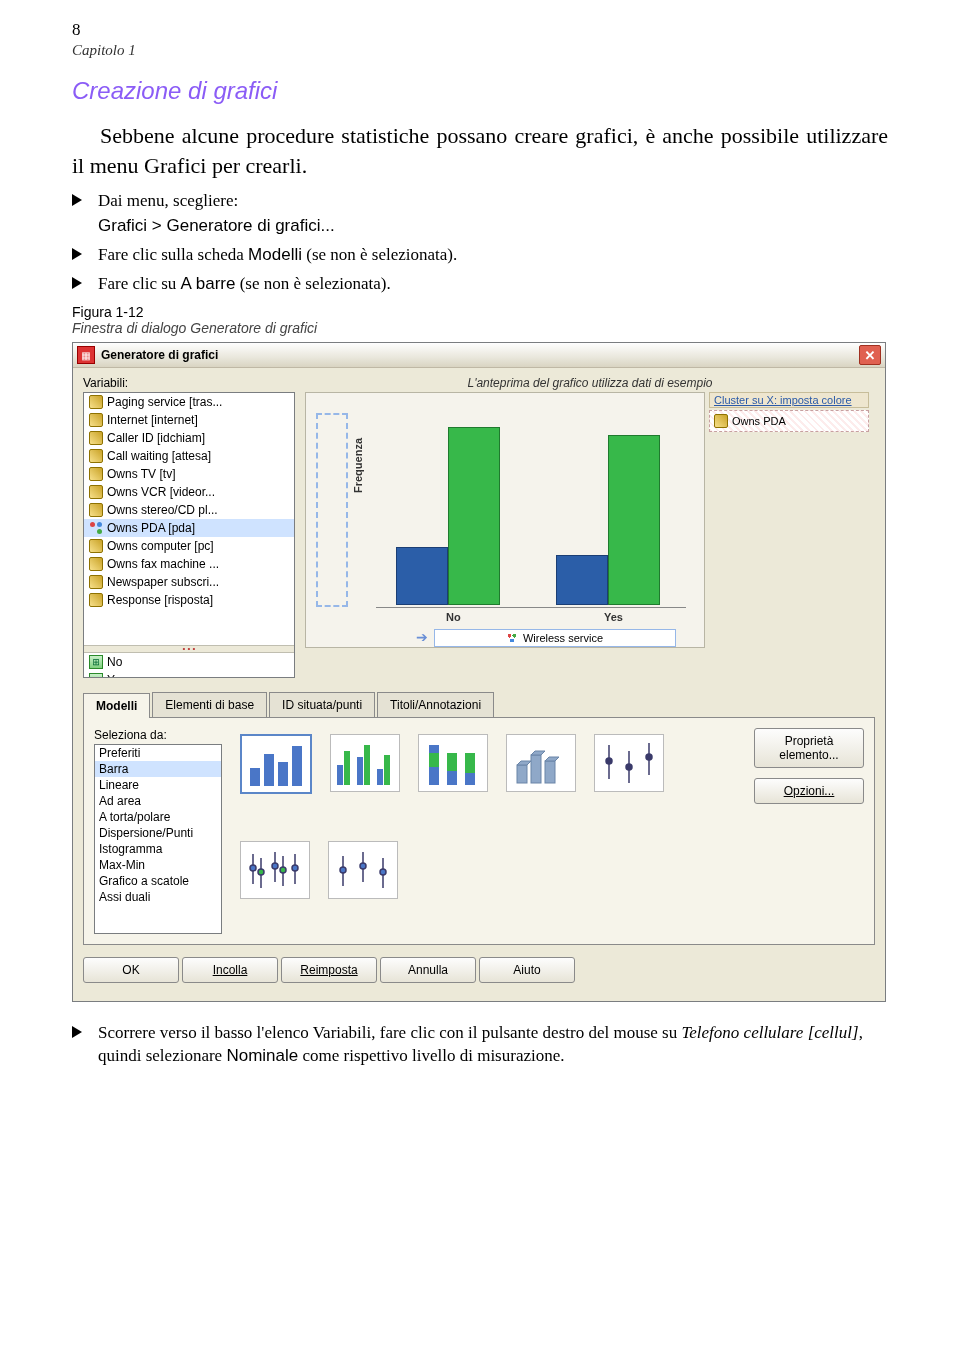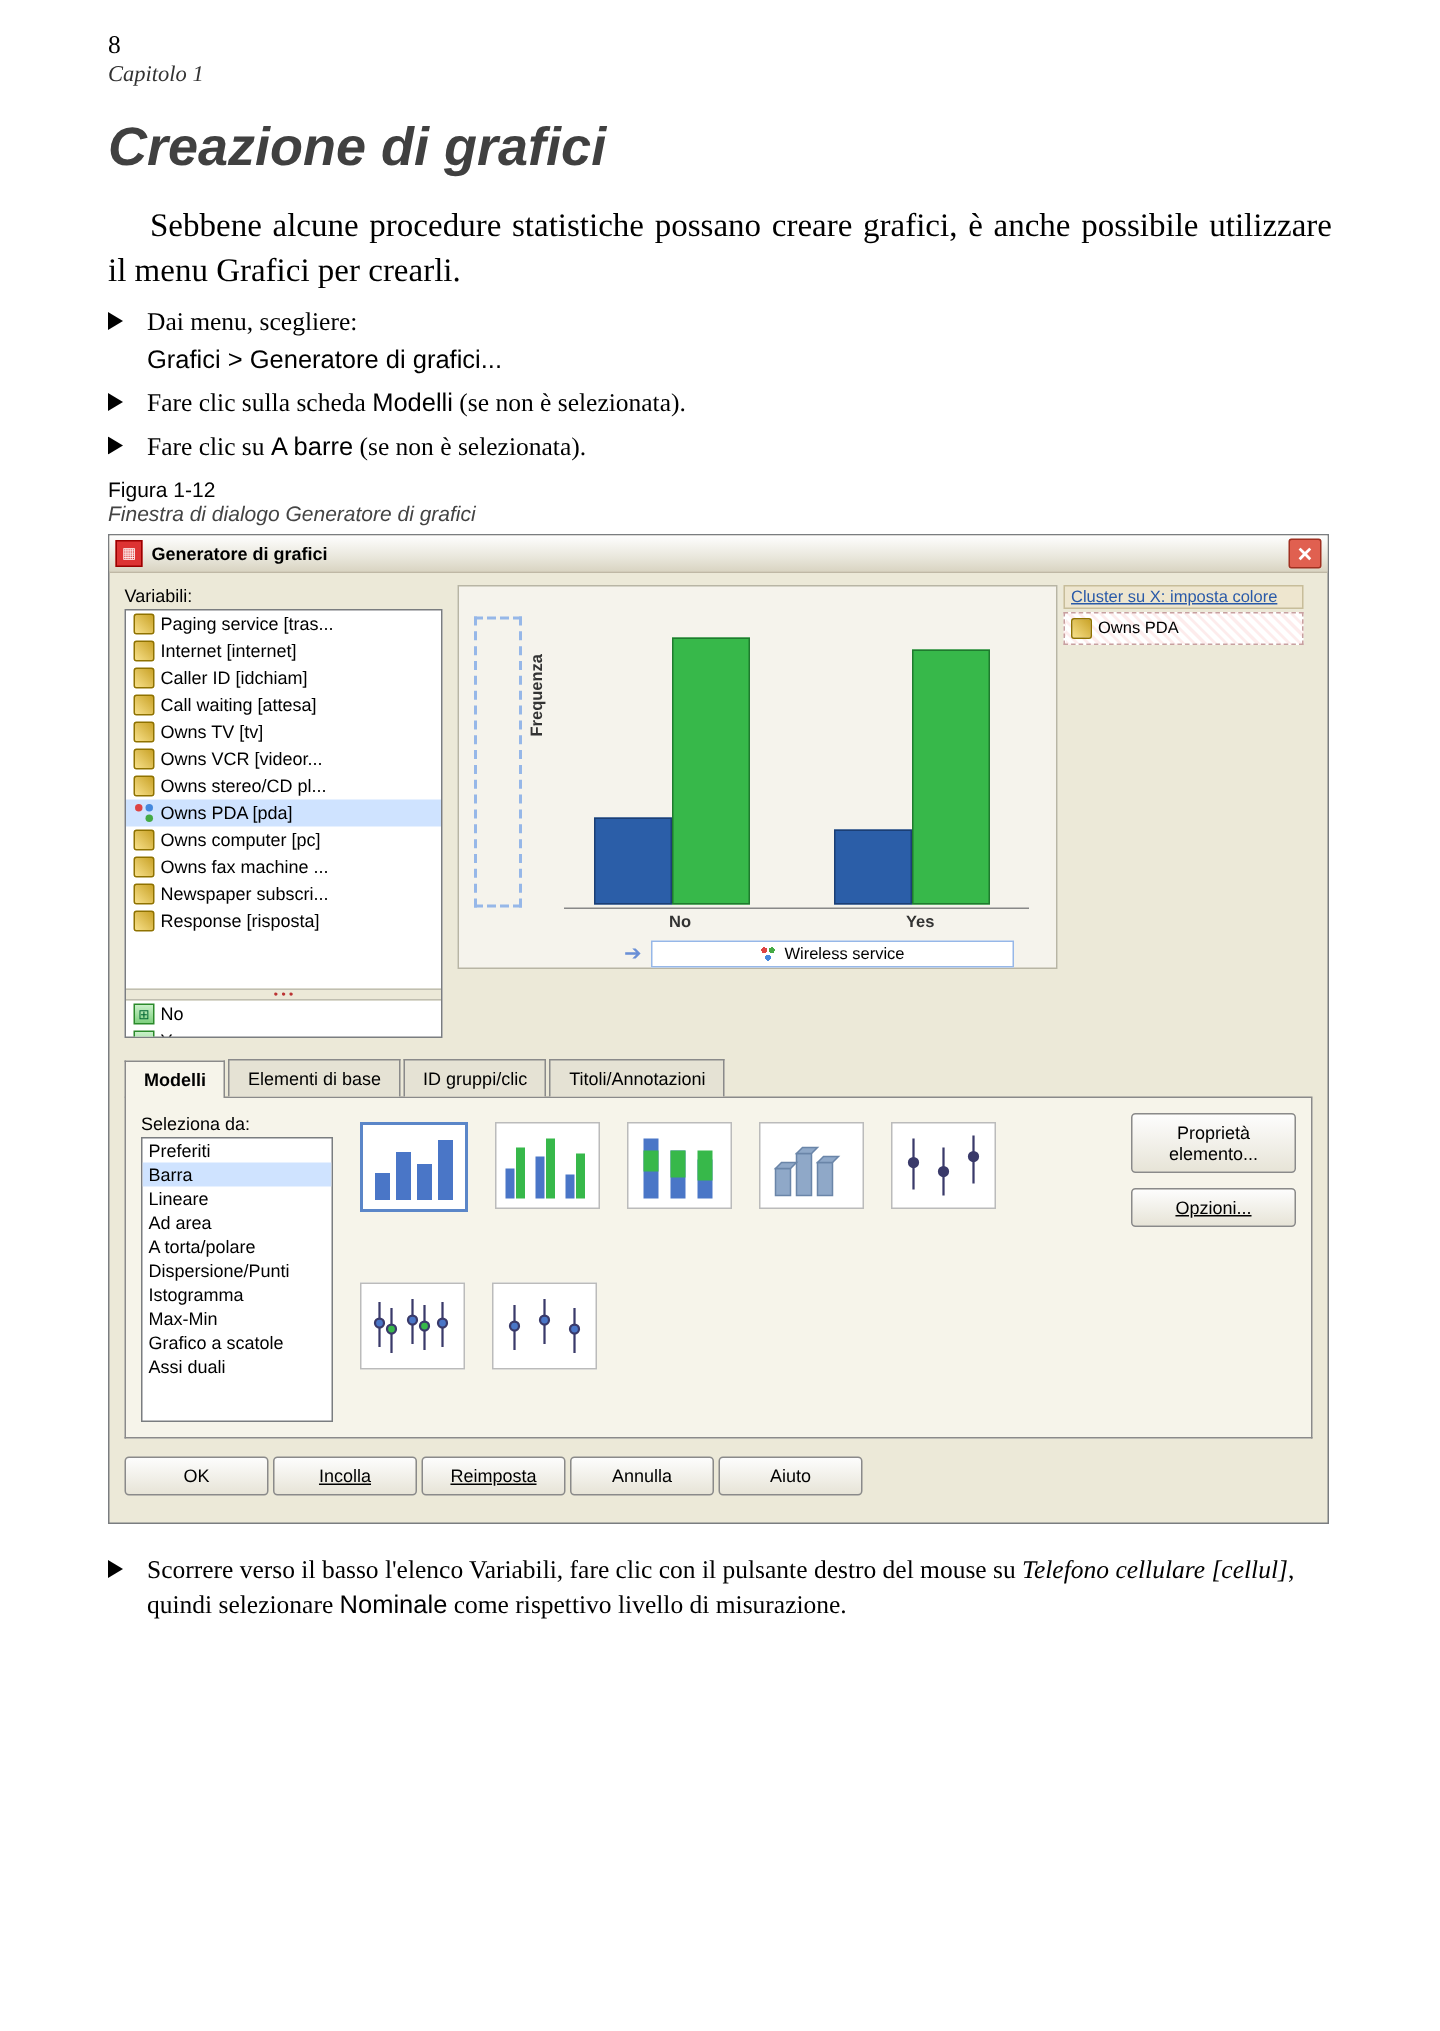--- a/index.html
+++ b/index.html
@@ -1,19 +1,19 @@
 <!DOCTYPE html>
 <html><head>
 <meta charset="utf-8">
 <style>
   html,body{margin:0;padding:0;background:#fff;font-family:"Times New Roman",serif;color:#000}
   .page{width:960px;min-height:1354px;position:relative;padding:20px 72px 30px 72px;box-sizing:border-box}
   .pageno{font-size:17px;margin-bottom:2px}
   .chapter{font-size:15px;font-style:italic;color:#333;margin-bottom:18px}
-  h1.section{font-family:Arial,Helvetica,sans-serif;font-weight:bold;font-style:italic;font-size:36px;color:#404040;margin:0 0 16px 0}
+  h1.section{font-family:Arial,Helvetica,sans-serif;font-weight:normal;font-style:italic;font-size:24px;color:#8b5cf6;margin:0 0 16px 0}
   .para{font-size:22px;line-height:1.35;text-align:justify;margin:16px 0 10px 0;text-indent:28px}
   .para.first{text-indent:28px}
   .bullet{position:relative;padding-left:26px;font-size:17px;line-height:1.35;margin:6px 0}
   .bullet .tri{position:absolute;left:0;top:4px}
   .tri svg{display:block}
   .sans{font-family:Arial,Helvetica,sans-serif}
   .fi-label{font-family:Arial,Helvetica,sans-serif;font-size:14px;margin-top:8px}
   .fi-caption{font-family:Arial,Helvetica,sans-serif;font-size:14px;font-style:italic;color:#444;margin-bottom:6px}
   .italic{font-style:italic}
 
@@ -227,20 +227,21 @@
                 <div class="var-item">
                   <span class="vi-icon">
                     <span class="vi-cat">⊞</span>
                   </span>
                   <span class="txt">Yes</span>
                 </div>
               </div>
         </div>
       </div>
       <div class="preview-col">
+        <div class="preview-note">L'anteprima del grafico utilizza dati di esempio</div>
         <div class="preview-wrap">
           <div class="canvas">
             <div class="ydrop"></div>
             <div class="ylabel">Frequenza</div>
             <div class="plot">
               <div class="bar blue" style="left:20px;width:50px;height:56px"></div>
               <div class="bar green" style="left:72px;width:50px;height:176px"></div>
               <div class="bar blue" style="left:180px;width:50px;height:48px"></div>
               <div class="bar green" style="left:232px;width:50px;height:168px"></div>
             </div>
@@ -260,21 +261,21 @@
               <span>Owns PDA</span>
             </div>
           </div>
         </div>
       </div>
     </div>
 
     <div class="tabs">
       <div class="tab active">Modelli</div>
       <div class="tab">Elementi di base</div>
-      <div class="tab">ID gruppi/clic</div>
+      <div class="tab">ID situata/punti</div>
       <div class="tab">Titoli/Annotazioni</div>
     </div>
     <div class="tabpane">
       <div class="selcol">
         <div class="lbl">Seleziona da:</div>
         <div class="listbox" id="selectlist">
               <div class="li">Preferiti</div>
               <div class="li selected">Barra</div>
               <div class="li">Lineare</div>
               <div class="li">Ad area</div>

